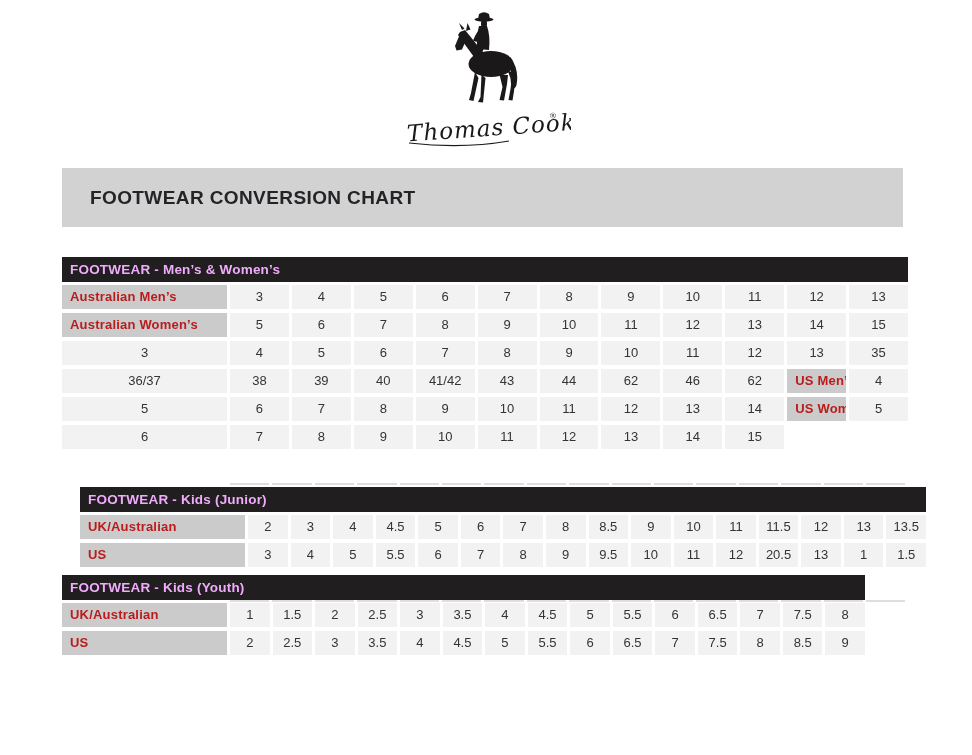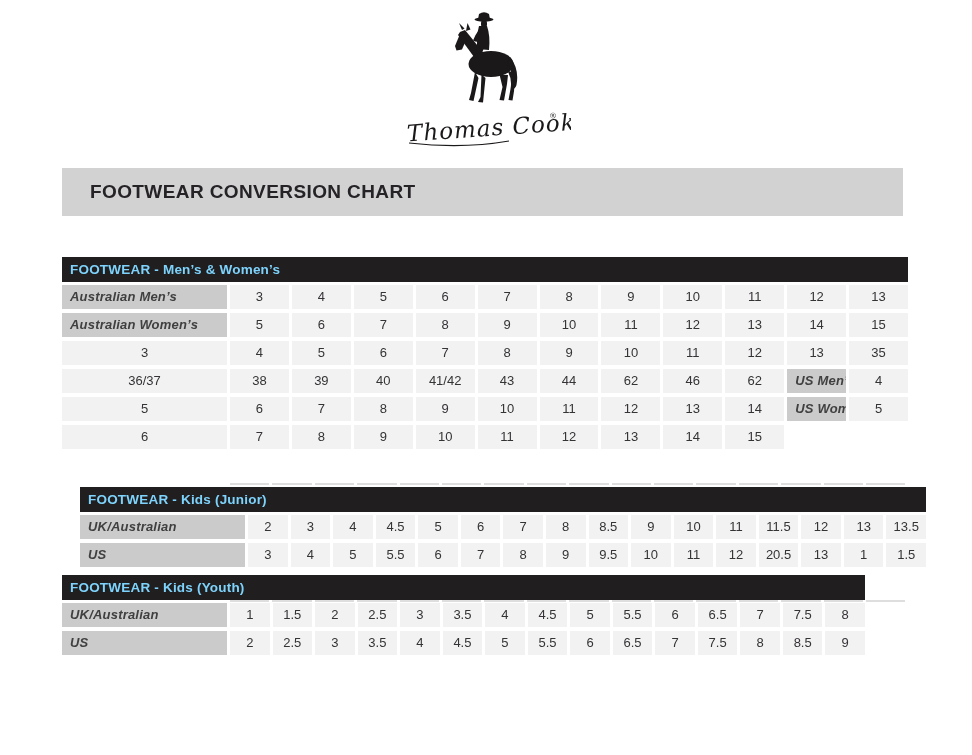--- a/index.html
+++ b/index.html
@@ -6,42 +6,42 @@
   .page{
     position:relative;width:972px;height:755px;background:#ffffff;overflow:hidden;
     font-family:"Liberation Sans",sans-serif;color:#2b292a;
   }
   
   .logo{position:absolute;top:8px;left:0;right:0;display:flex;flex-direction:column;align-items:center;}
   .logo .horse{display:block;}
   .logo .sig{display:block;margin-top:2px;}
   
   .banner{
-    position:absolute;top:168px;left:62px;width:841px;height:48px;
+    position:absolute;top:168px;left:62px;width:841px;height:59px;
     background:#d2d2d3;display:flex;align-items:center;
   }
   .banner .title{
     padding-left:28px;font-size:19px;font-weight:bold;letter-spacing:.4px;color:#262327;
   }
   
   .size-table{position:absolute;left:62px;}
   .size-table.t0{top:257px;width:846px;}
   .size-table.t1{top:487px;width:846px;margin-left:18px;}
   .size-table.t2{top:575px;width:803px;}
   .thead{
-    height:25px;line-height:25px;background:#211e1f;color:#7dd3fc;
+    height:25px;line-height:25px;background:#211e1f;color:#f0abfc;
     font-size:13.5px;font-weight:bold;letter-spacing:.2px;padding-left:8px;
     box-sizing:border-box;
   }
   .tbody{
     display:grid;margin-top:3px;gap:4px 3px;grid-auto-rows:24px;
   }
   .cell{box-sizing:border-box;height:24px;line-height:24px;font-size:13px;overflow:hidden;white-space:nowrap;}
   .cell.label{
-    background:#cbcbcc;font-weight:bold;padding-left:8px;color:#404040;letter-spacing:.2px;font-style:italic;
+    background:#cbcbcc;font-weight:bold;padding-left:8px;color:#b91c1c;letter-spacing:.2px;
   }
   .cell.value{
     background:#f2f2f3;text-align:center;color:#353335;
   }
   
   .artifact-strip{
     position:absolute;left:230px;width:678px;height:2px;
     background:repeating-linear-gradient(to right,#dedede 0 39.4px,#ffffff 39.4px 42.4px);
   }
   .artifact-strip.a1{top:483px;}

